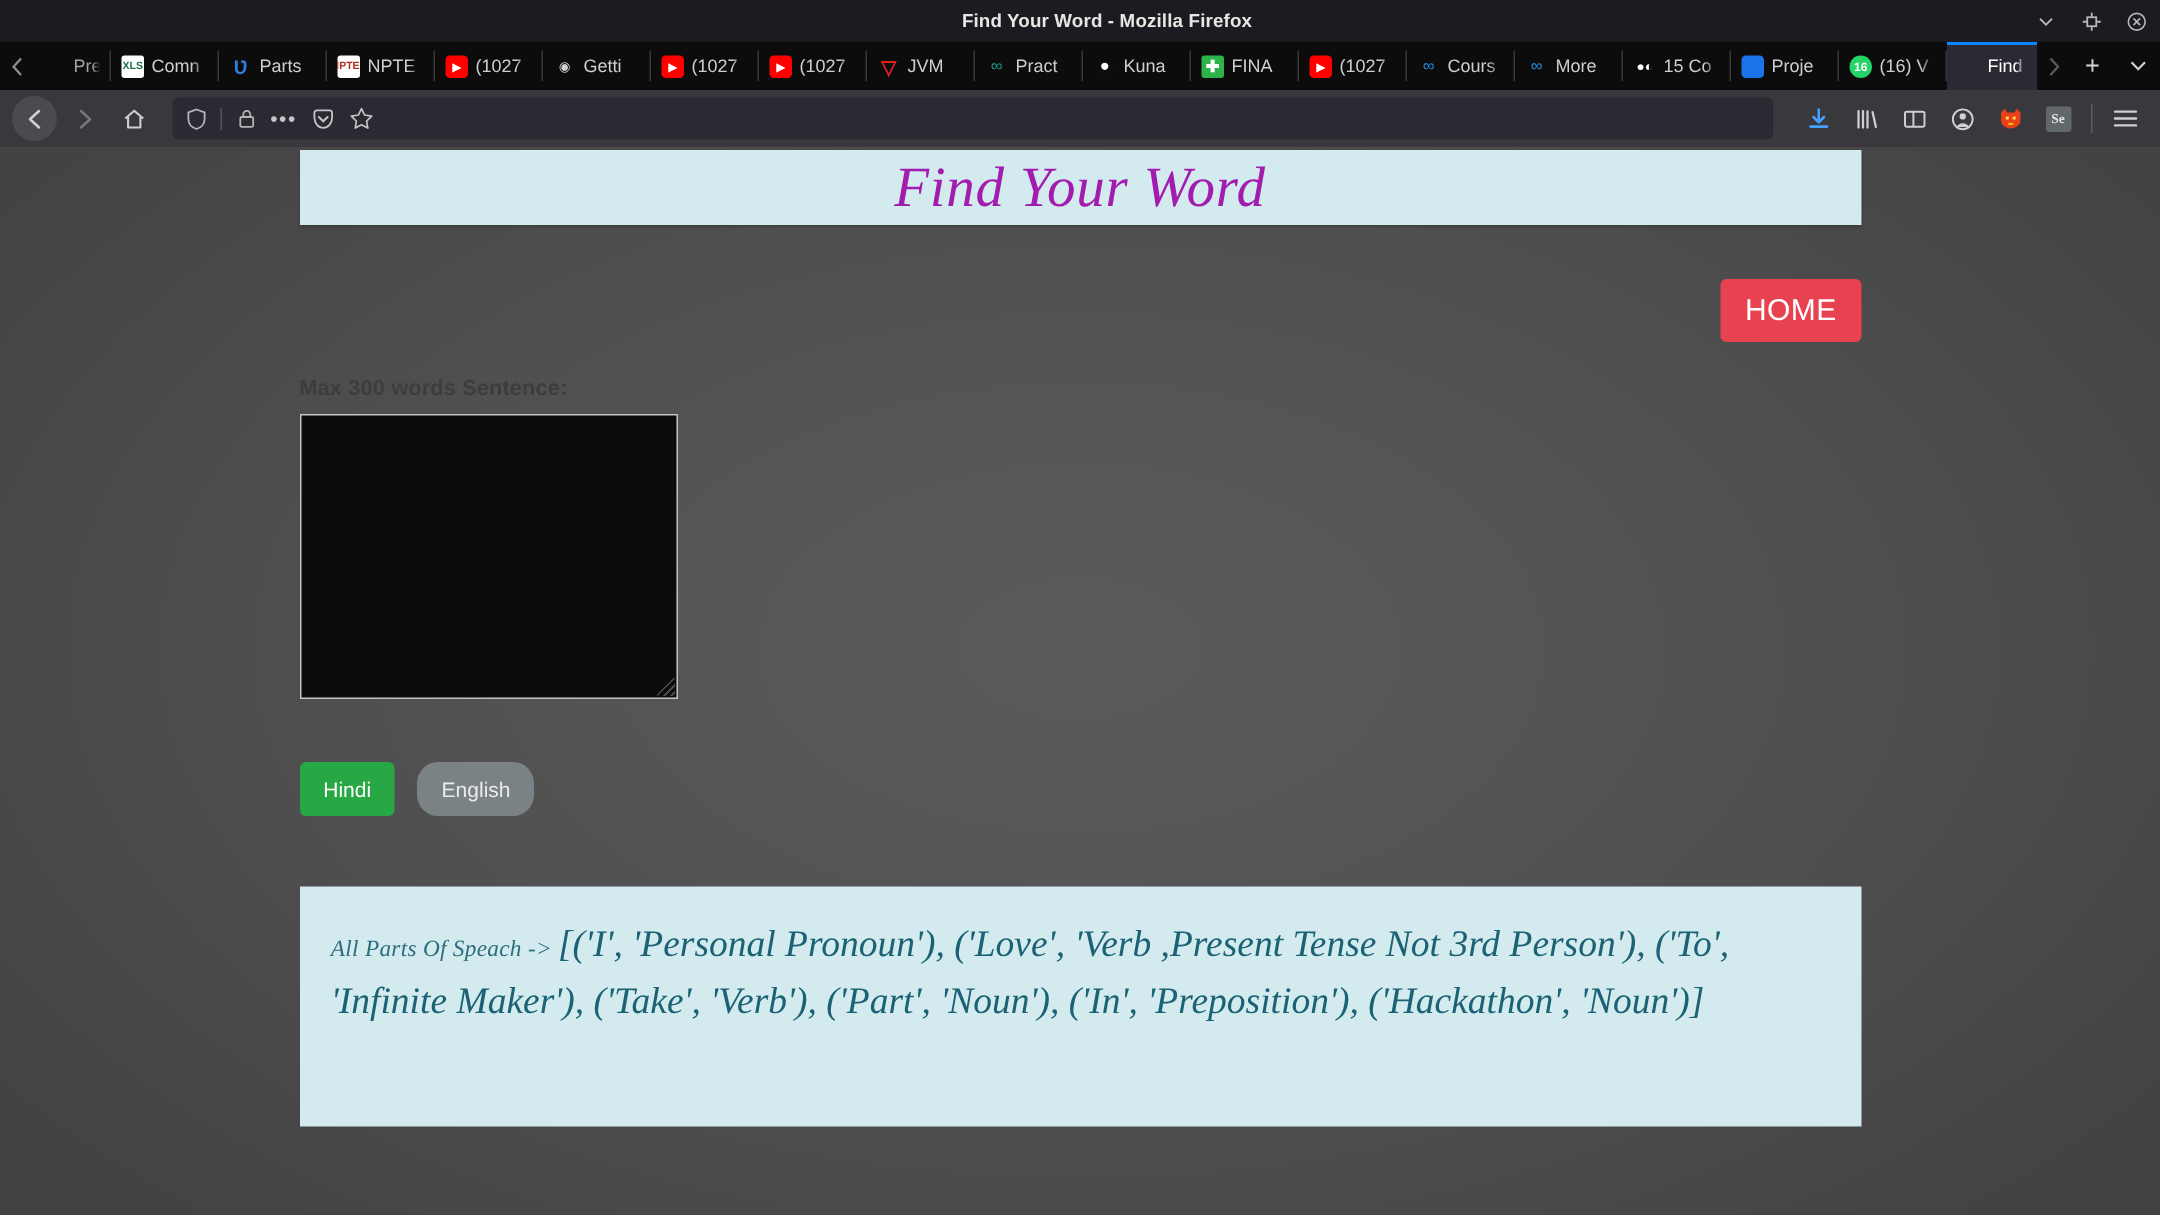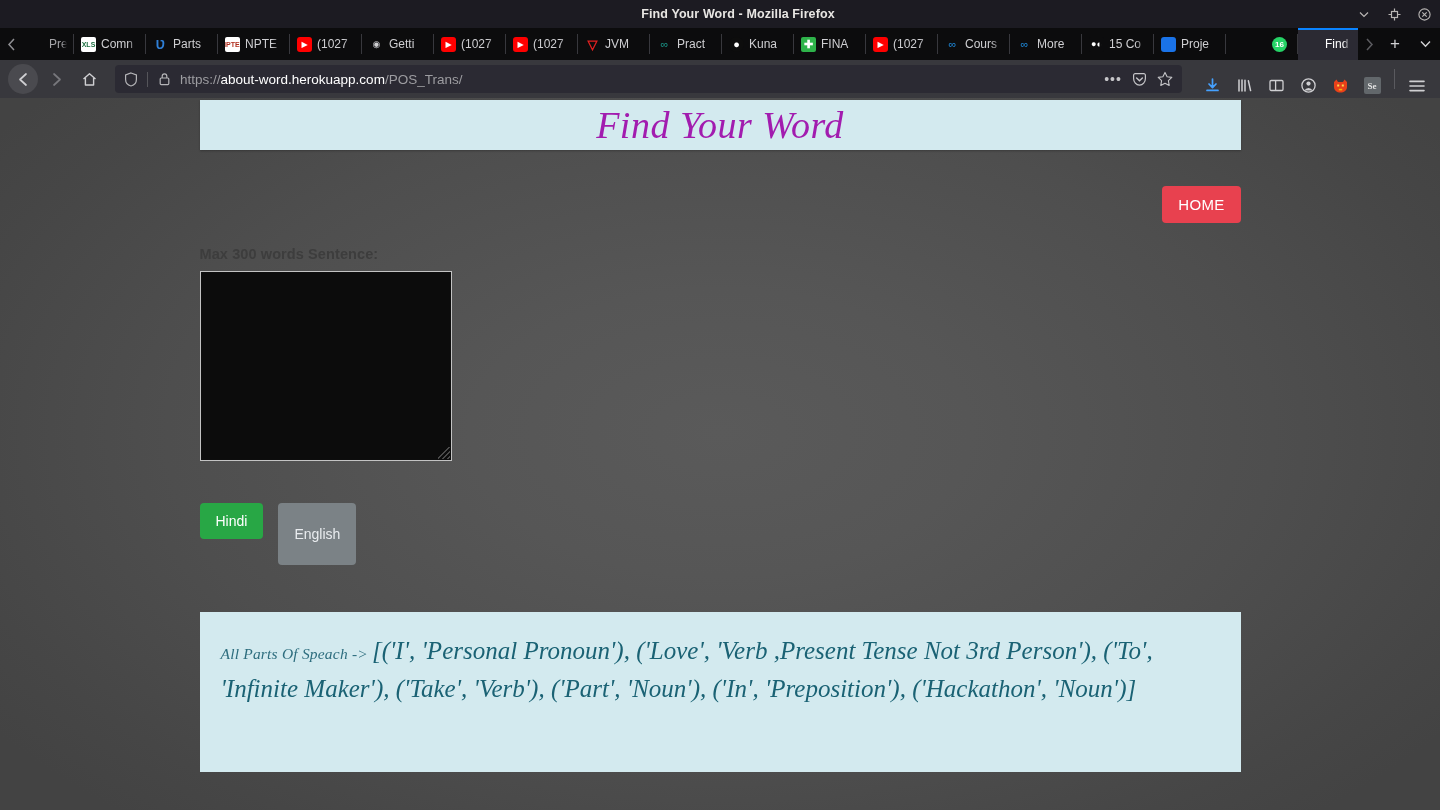--- a/index.html
+++ b/index.html
@@ -141,21 +141,21 @@
   .fav-npt { background:#fff; color:#b03020; font-size:7px; font-weight:bold;}
   .fav-yt  { background:#ff0000; color:#fff; font-size:8px; border-radius:3px;}
   .fav-circ{ background:transparent;}
   .fav-jvm { background:transparent; color:#e02020; font-size:13px; font-weight:bold;}
   .fav-inf { background:transparent; color:#1b998b; font-size:11px;}
   .fav-gh  { background:#0d0d0d; color:#fff; border-radius:50%; font-size:11px;}
   .fav-fin { background:#2eb34a; color:#fff; font-size:11px; font-weight:bold; border-radius:2px;}
   .fav-inf2{ background:transparent; color:#1f8de0; font-size:11px;}
   .fav-dots{ background:#0c0c0d; color:#fff; font-size:9px;}
   .fav-blue{ background:#1a73e8; border-radius:3px;}
-  .fav-wa  { background:#25d366; color:#fff; border-radius:50%; font-size:8px; font-weight:bold;margin-left:39px;}
+  .fav-wa  { background:#25d366; color:#fff; border-radius:50%; font-size:8px; font-weight:bold;}
   .fav-fyw { background:transparent; }
 
   
   .navbar {
     height: 38px;
     background: #38383d;
     display: flex;
     align-items: center;
     padding: 0 8px;
     gap: 3px;
@@ -214,21 +214,21 @@
     width: 22px; height: 22px;
     display: flex; align-items: center; justify-content: center;
     color: #c5c5c8;
   }
   .toolbar-right {
     display: flex; align-items: center; gap: 2px;
     margin-left: 4px;
   }
   .toolbar-right .ic {
     width: 30px; height: 30px;
-    display: flex; align-items: flex-end; justify-content: center;
+    display: flex; align-items: center; justify-content: center;
     color: #cfcfd2;
   }
   .toolbar-sep {
     width: 1px; height: 20px;
     background: #5a5a5f;
     margin: 0 5px;
   }
   .ext-se {
     width: 17px; height: 17px;
     background: #62676b;
@@ -283,21 +283,21 @@
     border-radius: 4px;
     font-family: "Liberation Sans", sans-serif;
     font-size: 14px;
     cursor: pointer;
     color: #fff;
     line-height: 1;
   }
   .btn-home {
     background: #e8414f;
     padding: 11px 16px 11px 16px;
-    font-size: 15px;
+    font-size: 20px;
     letter-spacing: 0.3px;
   }
 
   .form-label {
     margin-top: 23px;
     font-size: 14.5px;
     font-weight: bold;
     color: #3d3d3d;
     letter-spacing: 0.1px;
   }
@@ -324,22 +324,23 @@
     display: flex;
     align-items: flex-start;
     gap: 15px;
   }
   .btn-hindi {
     background: #28a745;
     padding: 11px 16px;
   }
   .btn-english {
     background: #7b8286;
-    padding: 24px 16px;
+    padding: 11px 16px;
     color: #e9ecef;
+    border-radius: 14px;
   }
   .btn-pos-row { margin-top: 15px; }
   .btn-pos {
     background: #0d8bf2;
     padding: 11px 17px;
   }
 
   .result-panel {
     margin-top: 47px;
     background: #d3eaef;
@@ -511,23 +512,20 @@
       <svg width="14" height="15" viewBox="0 0 14 15">
           <path d="M7 1 L12.4 3 V7.5 C12.4 11 9.8 13.3 7 14 C4.2 13.3 1.6 11 1.6 7.5 V3 Z" stroke="currentColor" stroke-width="1.2" fill="none"></path>
         </svg>
     </div>
     <div class="url-divider"></div>
     <div class="url-icon">
       <svg width="13" height="14" viewBox="0 0 13 14">
           <rect x="2.2" y="6" width="8.6" height="6.6" rx="1" stroke="currentColor" stroke-width="1.2" fill="none"></rect>
           <path d="M4.2 6 V4.2 A2.3 2.3 0 0 1 8.8 4.2 V6" stroke="currentColor" stroke-width="1.2" fill="none"></path>
         </svg>
-    </div>
-    <div class="url-text">
-      <span class="scheme">https://</span><span class="host">about-word.herokuapp.com</span><span class="path">/POS_Trans/</span>
     </div>
     <div class="urlbar-actions">
       <div class="ic" style="font-size:14px;letter-spacing:1px;">•••</div>
       <div class="ic">
         <svg width="15" height="15" viewBox="0 0 15 15">
             <path d="M1.6 3.2 A1.6 1.6 0 0 1 3.2 1.6 H11.8 A1.6 1.6 0 0 1 13.4 3.2 V6.4 C13.4 10.2 10.8 13.2 7.5 13.2 C4.2 13.2 1.6 10.2 1.6 6.4 Z" stroke="currentColor" stroke-width="1.2" fill="none"></path>
             <path d="M4.6 6 L7.5 8.8 L10.4 6" stroke="currentColor" stroke-width="1.4" fill="none" stroke-linecap="round"></path>
           </svg>
       </div>
       <div class="ic">

